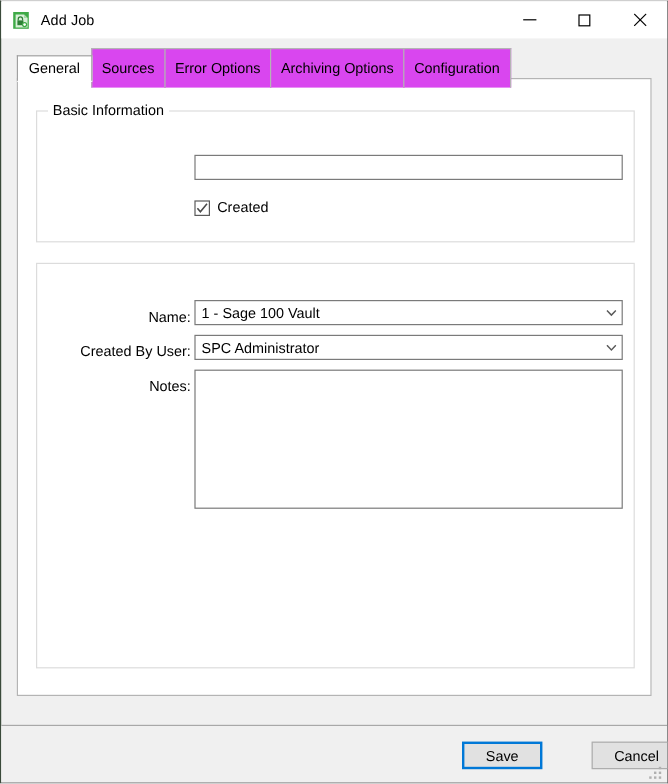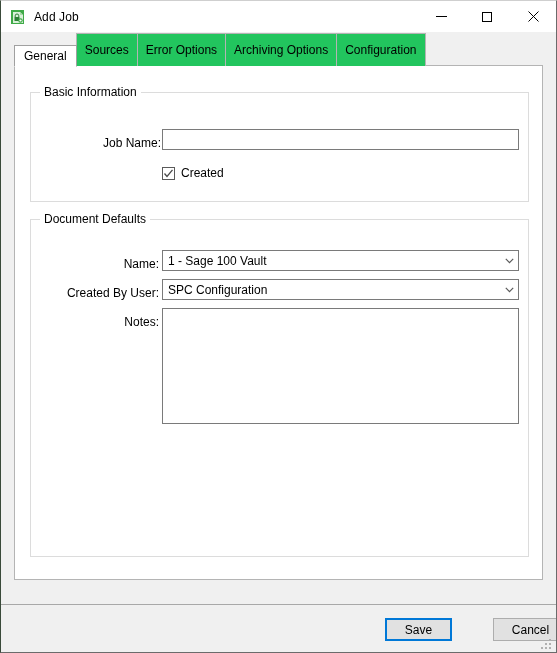--- a/index.html
+++ b/index.html
@@ -75,30 +75,30 @@
     box-sizing: border-box;
   }
 
   
   .tabstrip {
     position: absolute;
     left: 13px;
     top: 45px;
     height: 20px;
     display: flex;
-    align-items: flex-end;
+    align-items: center;
     z-index: 5;
   }
   .tab {
     height: 33px;
     box-sizing: border-box;
     padding: 0 8px;
     font-size: 12px;
     color: #000;
-    background: #22c55e;
+    background: #d946ef;
     border: 1px solid #b4b4b4;
     border-bottom: none;
     display: flex;
     align-items: center;
     white-space: nowrap;
     margin-right: -1px;
     line-height: 1;
   }
   .tab.active {
     height: 22px;
@@ -345,49 +345,47 @@
     <div class="tab">
       <span>Configuration</span>
     </div>
   </div>
 
   <div class="tabpage">
 
     <div class="groupbox" id="gb-basic">
       <span class="gb-title">Basic Information</span>
 
-      <span class="field-label" style="left:20px; top:43px; width:110px;">Job Name:</span>
       <input class="textbox" style="left: 131px; top: 36px; width: 357px; height: 21px;" type="text" value="">
 
       <div class="checkrow" style="left:131px; top:73px;">
         <span class="checkbox-box">
           <svg width="11" height="11" viewBox="0 0 11 11">
             <polyline points="1.5,5.5 4,8.5 9.5,1.8" fill="none" stroke="#4a4a4a" stroke-width="1.3"></polyline>
           </svg>
         </span>
         <span class="check-label">Created</span>
       </div>
     </div>
 
     <div class="groupbox" id="gb-docdefaults">
-      <span class="gb-title">Document Defaults</span>
 
       <span class="field-label" style="left:0px; top:37px; width:128px;">Name:</span>
       <div class="combobox" style="left:131px; top:30px; width:357px; height:21px;">
         <span class="cb-text">1 - Sage 100 Vault</span>
         <span class="cb-arrow">
           <svg width="9" height="6" viewBox="0 0 9 6">
             <polyline points="0.8,0.8 4.5,4.6 8.2,0.8" fill="none" stroke="#5a5a5a" stroke-width="1.2"></polyline>
           </svg>
         </span>
       </div>
 
       <span class="field-label" style="left:0px; top:66px; width:128px;">Created By User:</span>
       <div class="combobox" style="left:131px; top:59px; width:357px; height:21px;">
-        <span class="cb-text">SPC  Configuration</span>
+        <span class="cb-text">SPC  Administrator</span>
         <span class="cb-arrow">
           <svg width="9" height="6" viewBox="0 0 9 6">
             <polyline points="0.8,0.8 4.5,4.6 8.2,0.8" fill="none" stroke="#5a5a5a" stroke-width="1.2"></polyline>
           </svg>
         </span>
       </div>
 
       <span class="field-label" style="left:0px; top:95px; width:128px;">Notes:</span>
       <textarea class="textarea" style="left: 131px; top: 88px; width: 357px; height: 116px;"></textarea>
     </div>

